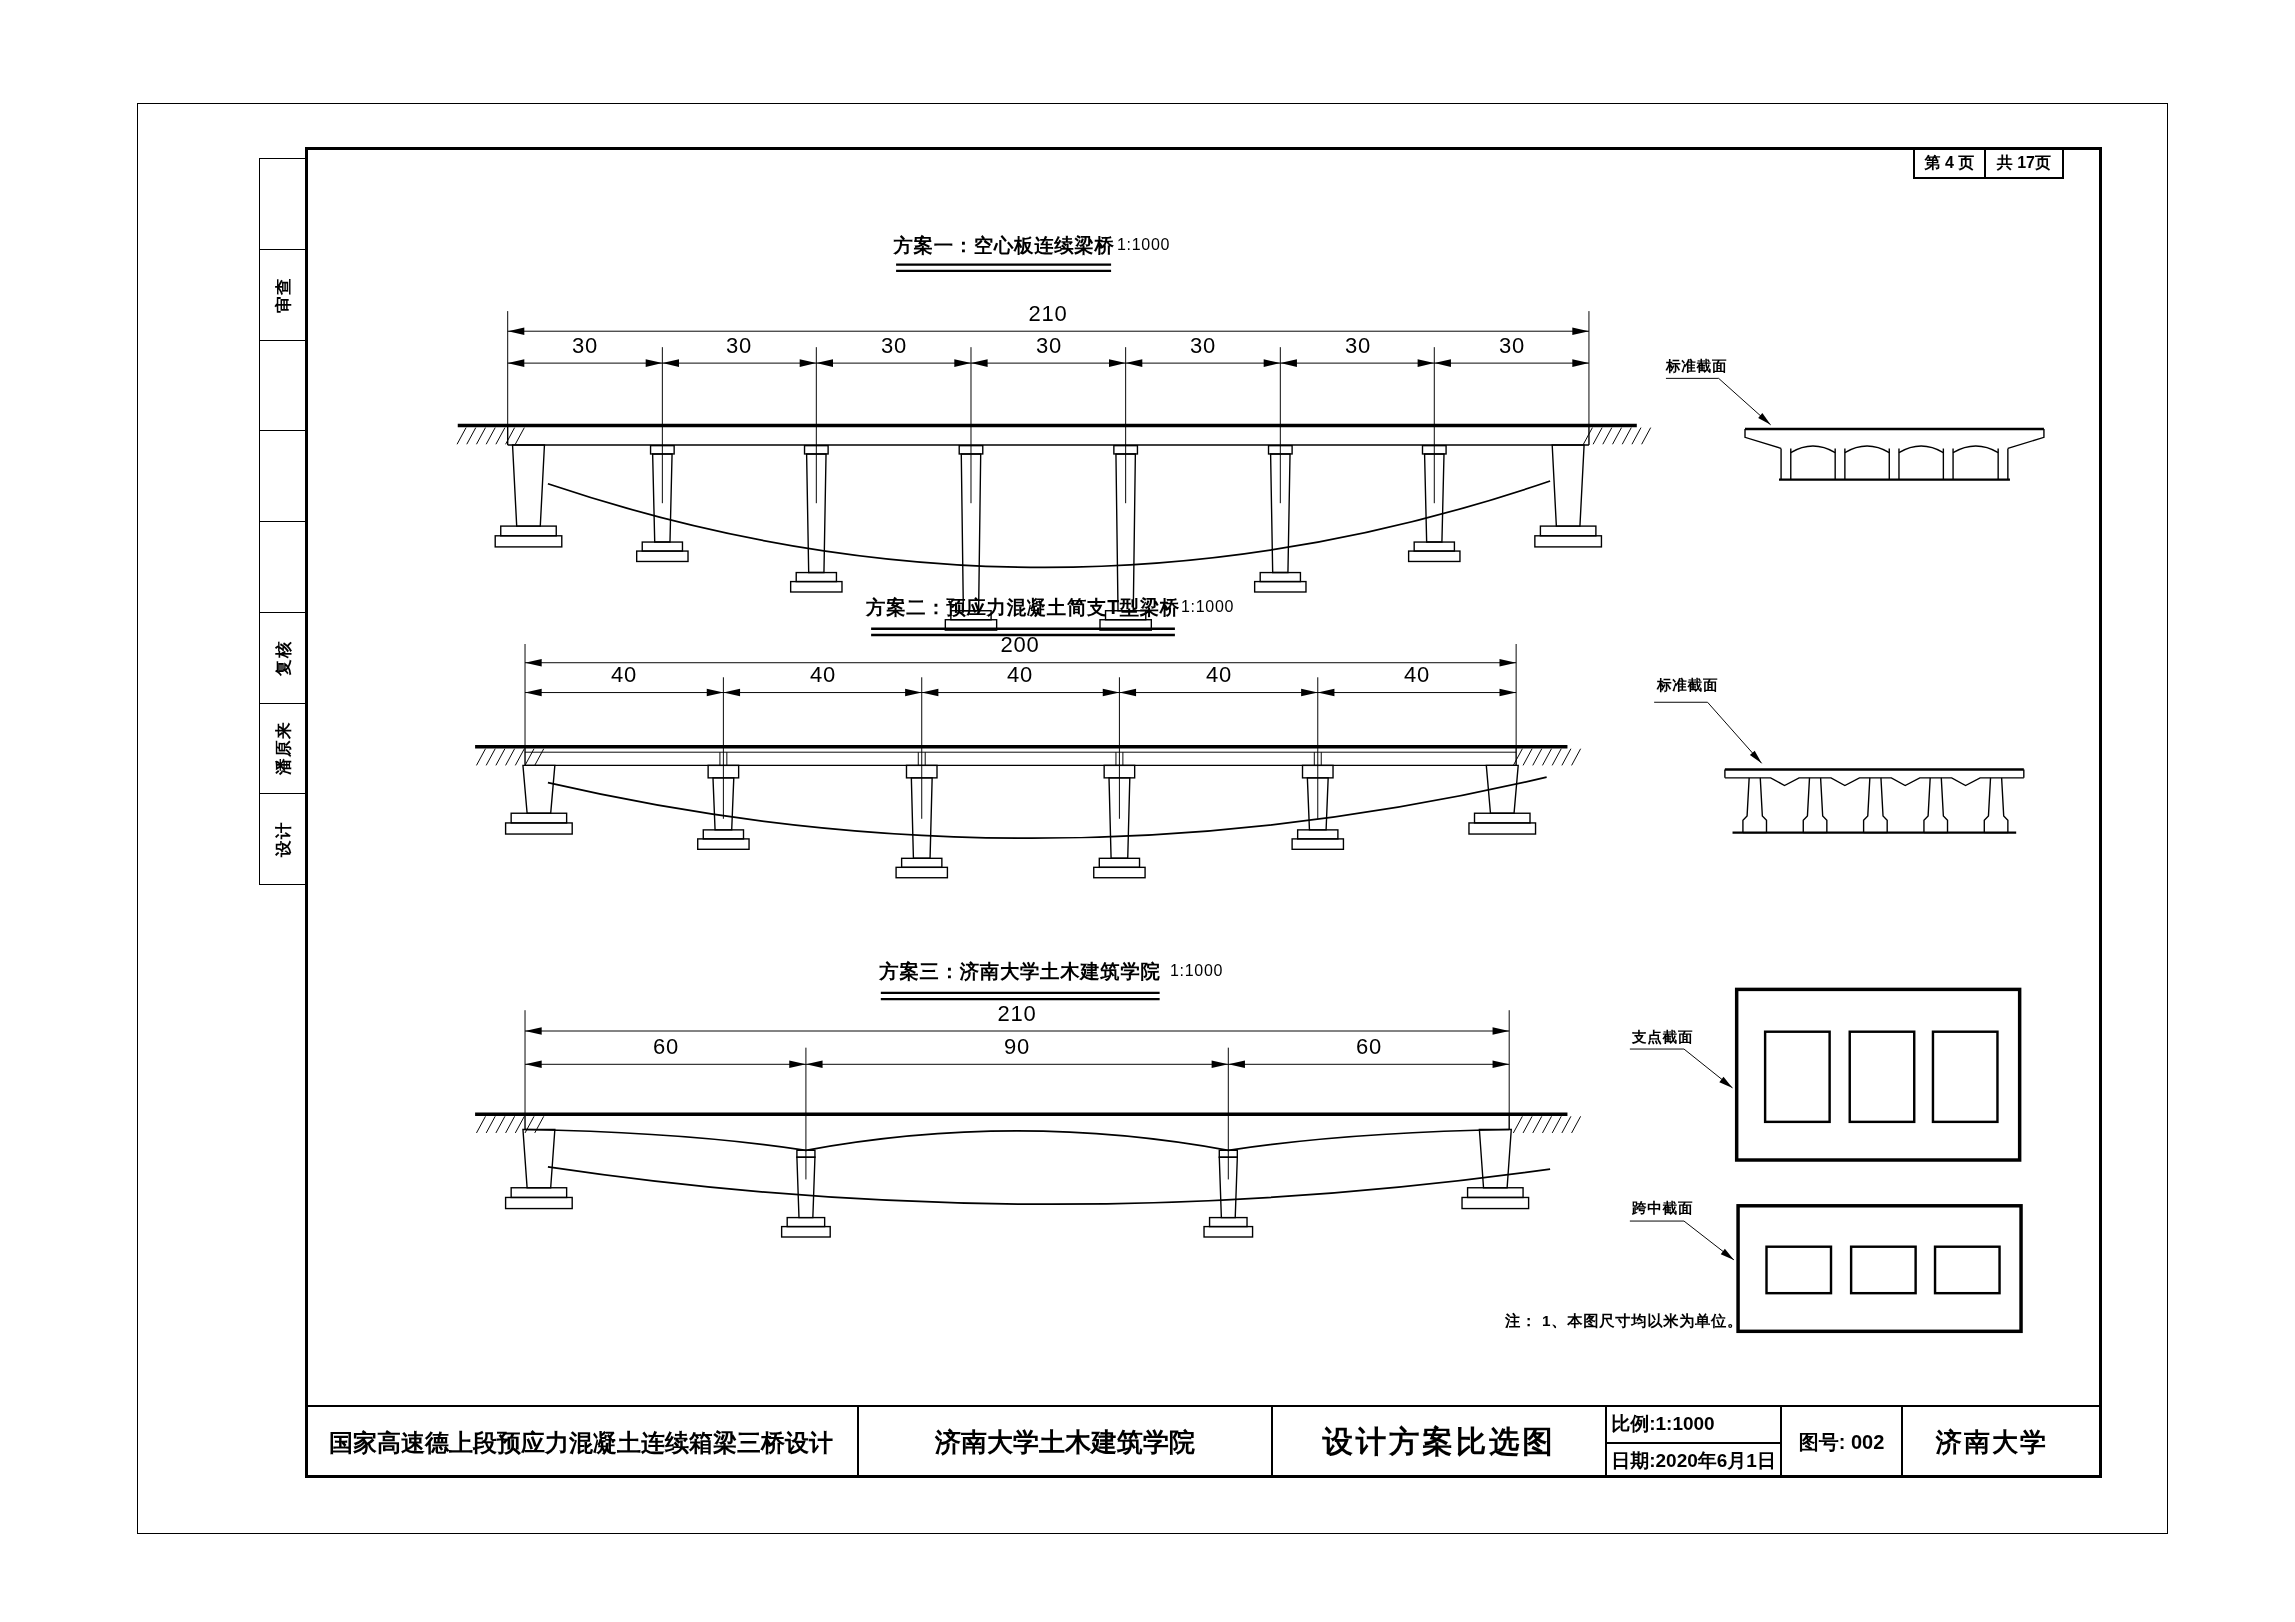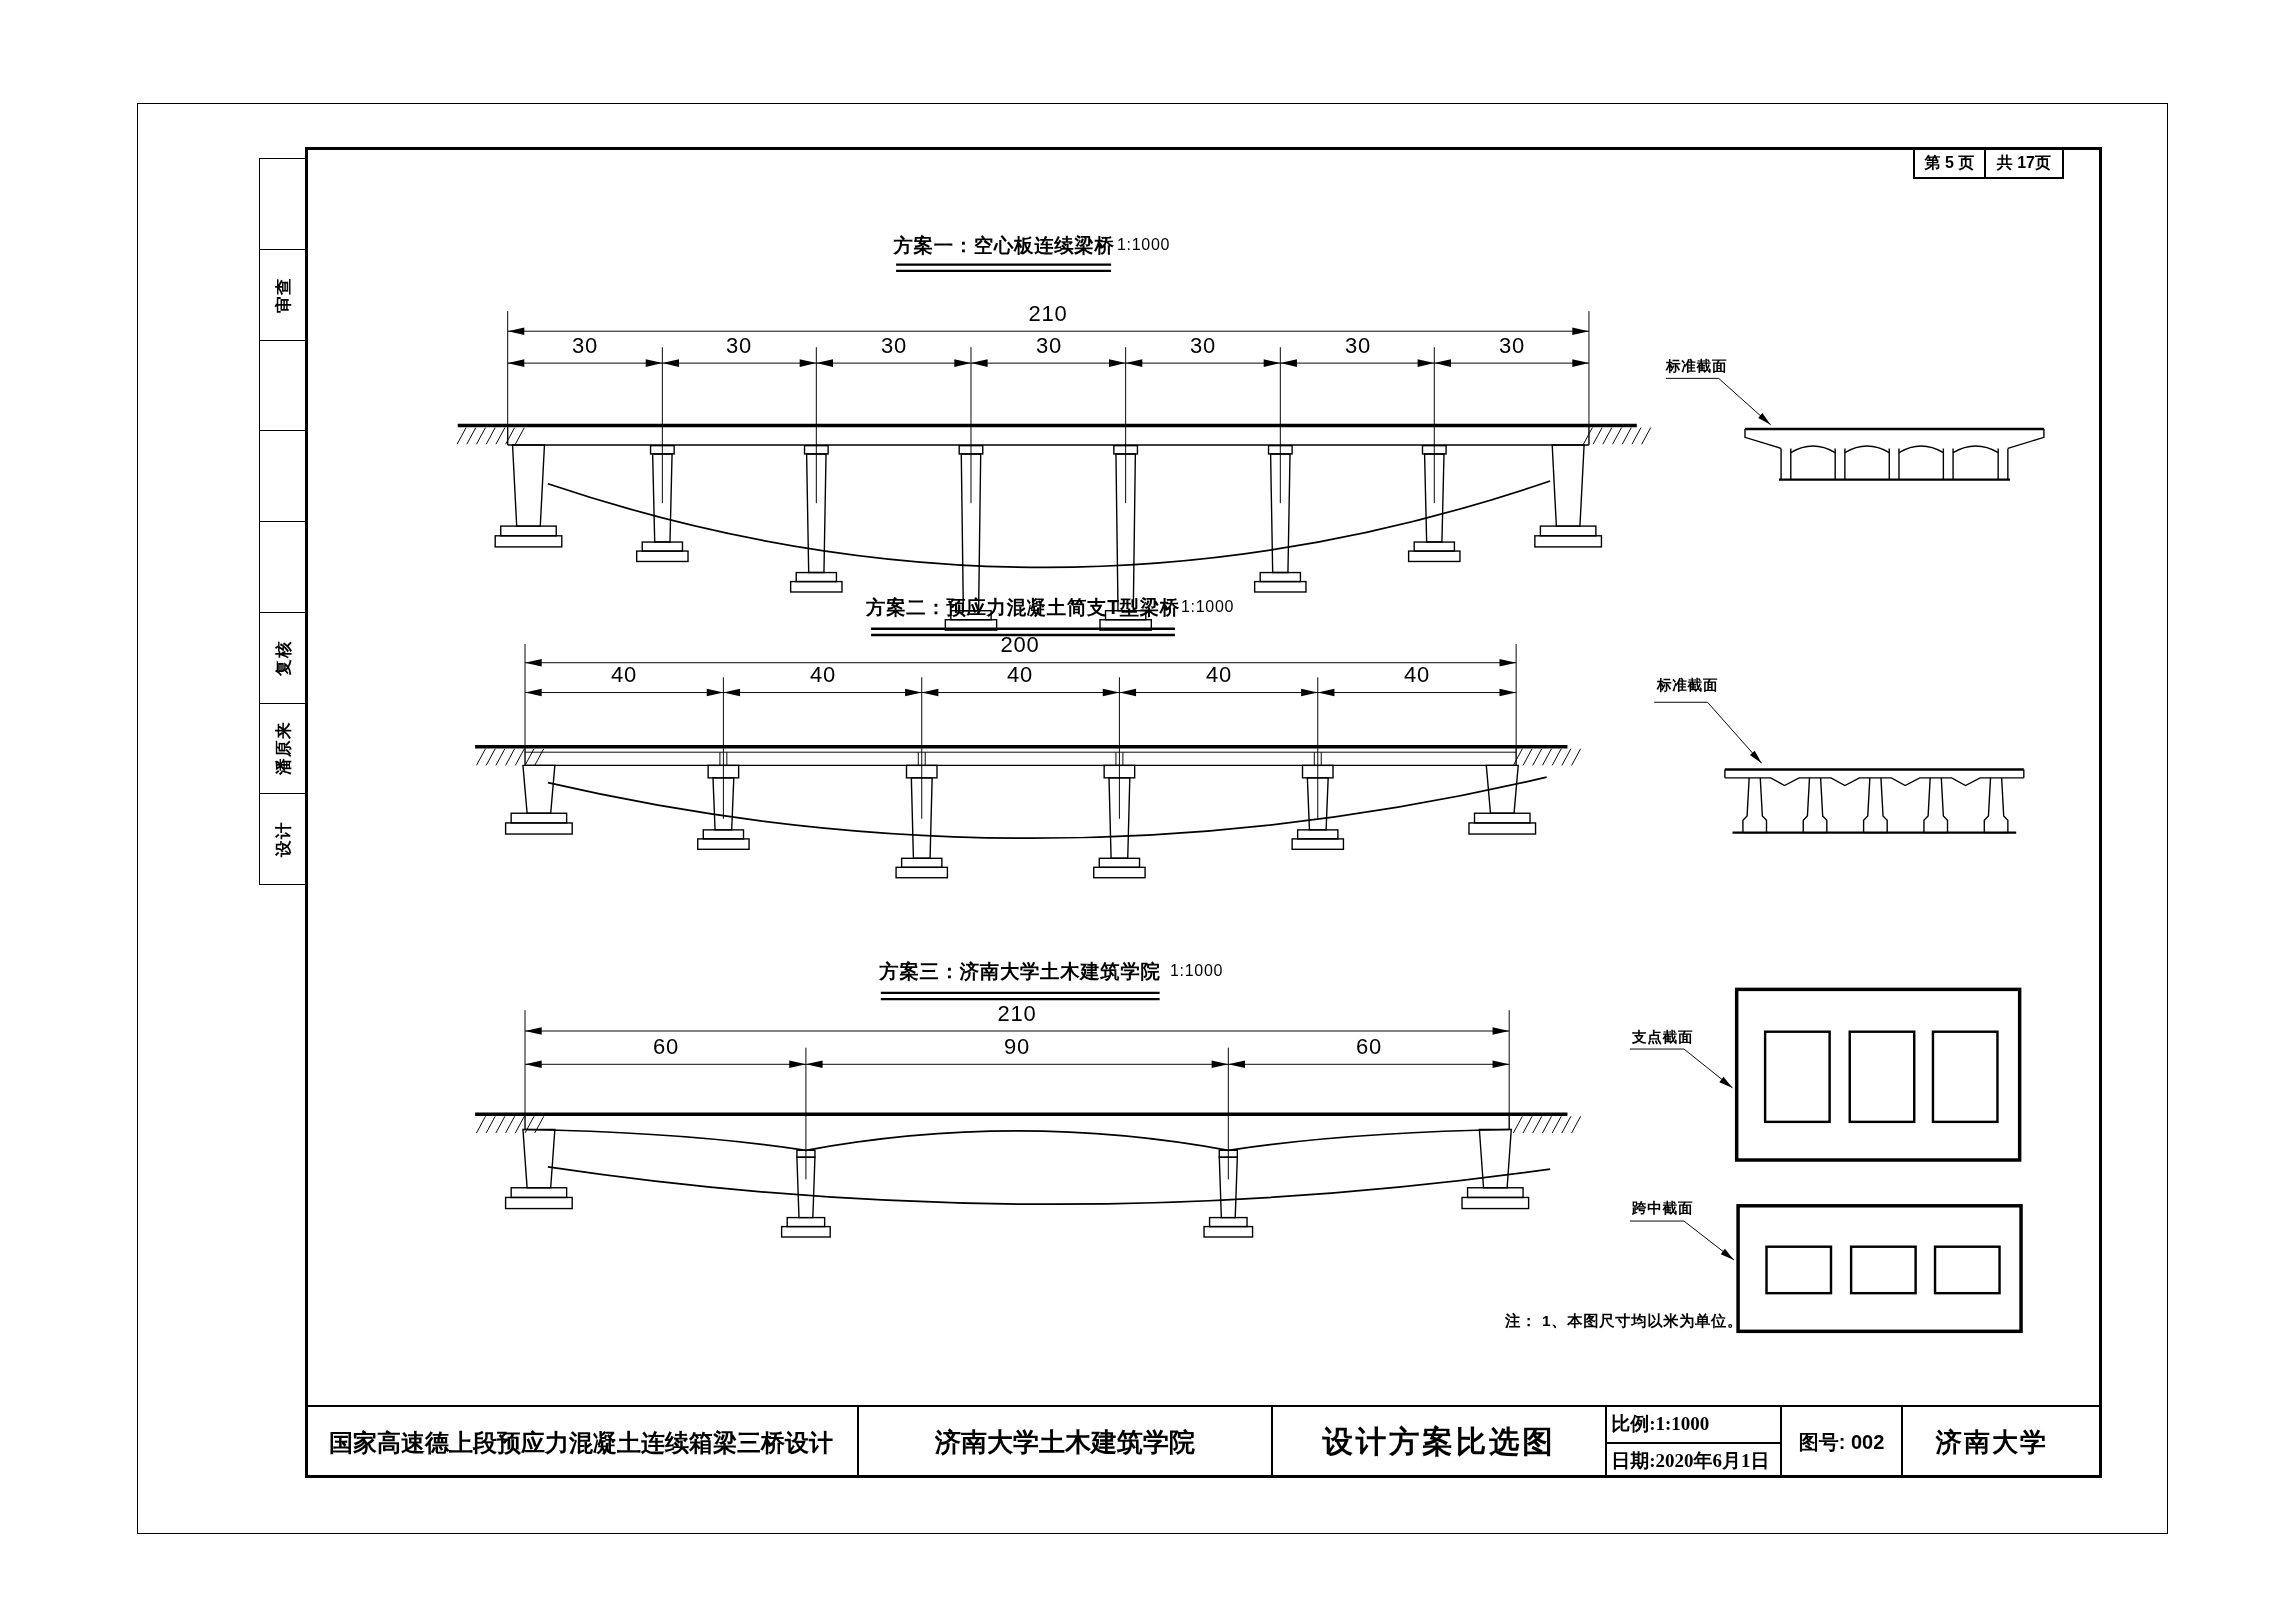--- a/index.html
+++ b/index.html
@@ -30,21 +30,21 @@
   .note{font-size:15.3px;font-weight:bold;transform:translate(0,-50%);letter-spacing:0.7px;}
   
   #tblock{left:305px;top:1405px;width:1797px;height:73px;display:flex;box-sizing:border-box;
           border-top:2.8px solid #000;}
   .tb-cell{box-sizing:border-box;border-left:2.8px solid #000;display:flex;align-items:center;justify-content:center;
            font-weight:bold;overflow:hidden;}
   .tb-cell:first-child{border-left:none;}
   #tb-college{width:414px;font-size:26px;}
   #tb-project{width:552px;font-size:24px;}
   #tb-title{width:334px;font-size:30.5px;letter-spacing:2.8px;}
-  #tb-scaledate{width:175px;flex-direction:column;align-items:stretch;justify-content:stretch;padding:0;font-family:Liberation Serif, serif;}
+  #tb-scaledate{width:175px;flex-direction:column;align-items:stretch;justify-content:stretch;padding:0;}
   .tb-sub{flex:1;display:flex;align-items:center;padding-left:4.2px;font-size:19px;font-weight:bold;white-space:nowrap;}
   .tb-sub:first-child{border-bottom:2.1px solid #000;}
   #tb-sheet{width:121px;font-size:20px;white-space:nowrap;}
   #tb-univ{width:180px;font-size:26px;letter-spacing:2.1px;}
   svg{position:absolute;left:0;top:0;}
   svg *{vector-effect:none;}
   .ln{stroke:#000;fill:none;stroke-width:2px;}
   .w5{stroke-width:5px;}
   .w35{stroke-width:3.5px;}
   .w25{stroke-width:2.5px;}
@@ -80,21 +80,21 @@
       </div>
     <div class="sb-cell">
         <span class="vtext">潘原来</span>
       </div>
     <div class="sb-cell">
         <span class="vtext">设计</span>
       </div>
   </div>
 
   <div id="pagebox" class="abs">
-    <div class="pb-cell">第 5 页</div>
+    <div class="pb-cell">第 4 页</div>
     <div class="pb-cell">共 17页</div>
   </div>
 
   <svg width="2295" height="1623" viewBox="0 0 3309 2339">
     <defs>
       <path id="aL" class="fl" d="M0 0 L24 -5.5 L24 5.5 Z"></path>
       <path id="aR" class="fl" d="M0 0 L-24 -5.5 L-24 5.5 Z"></path>
       <path id="h7" class="ln w15" d="M0 0 l-13 24 M14 0 l-13 24 M28 0 l-13 24 M42 0 l-13 24 M56 0 l-13 24 M70 0 l-13 24 M84 0 l-13 24"></path>
     </defs>
 

